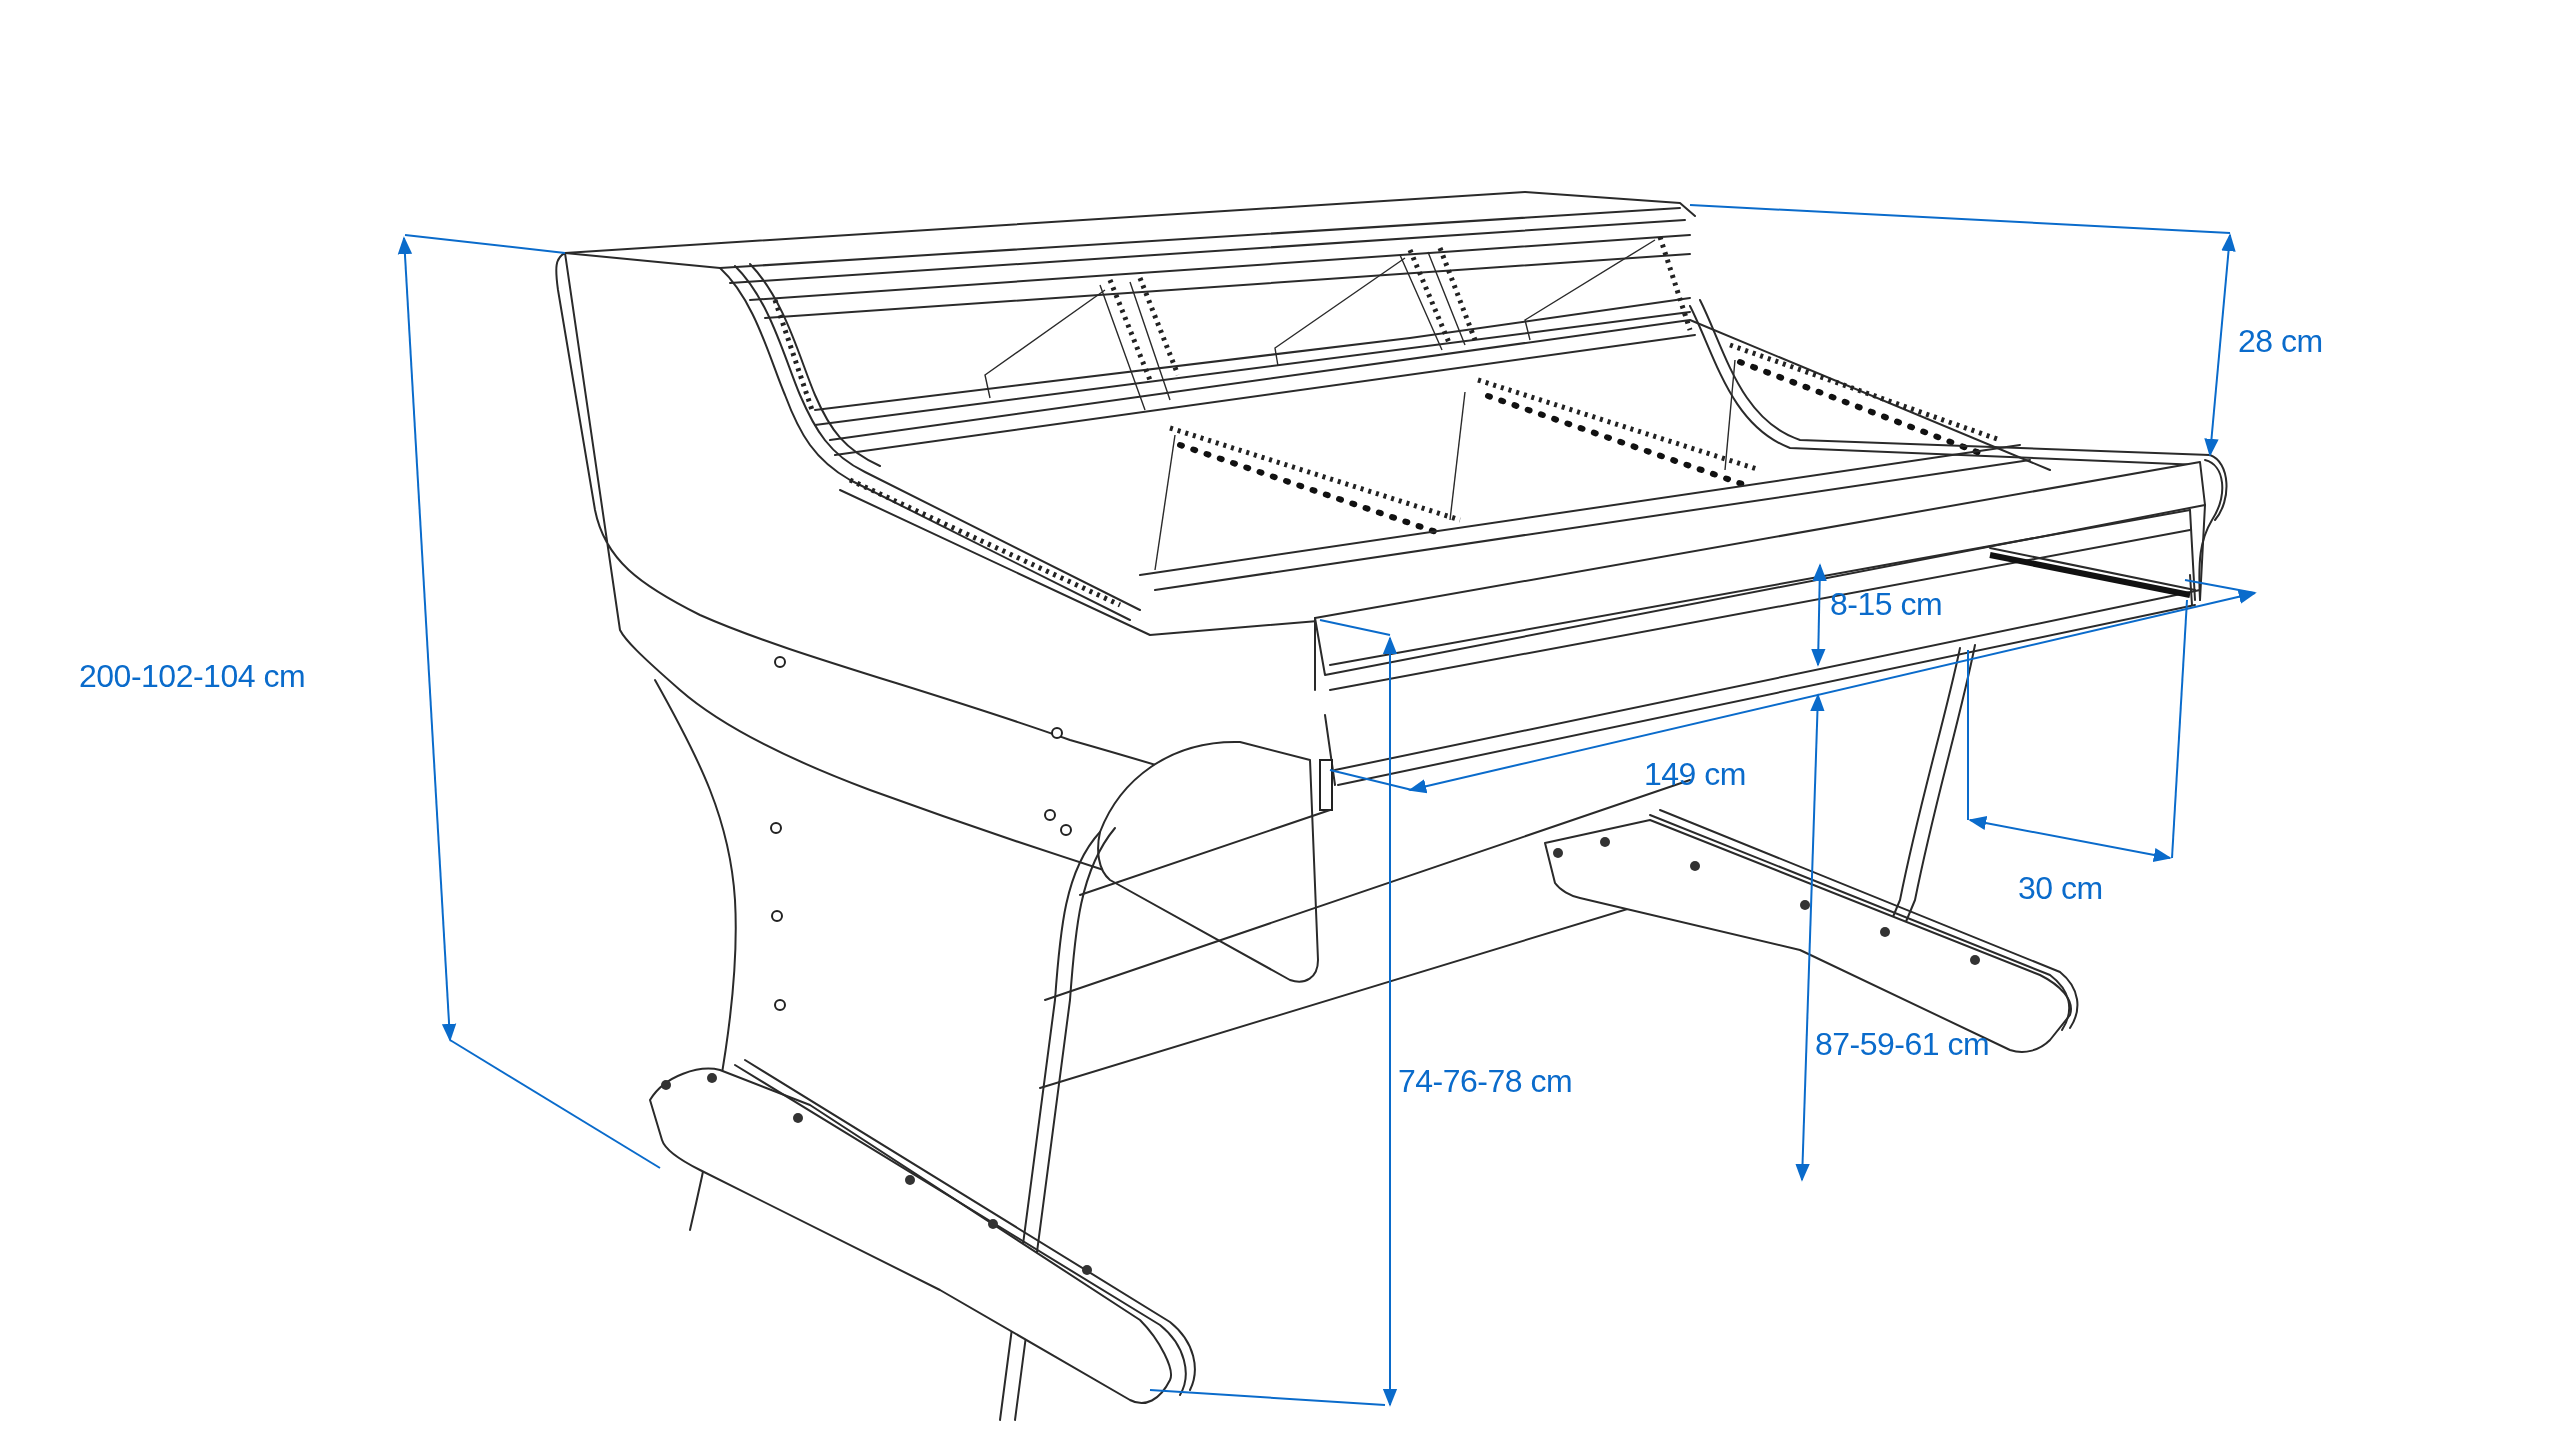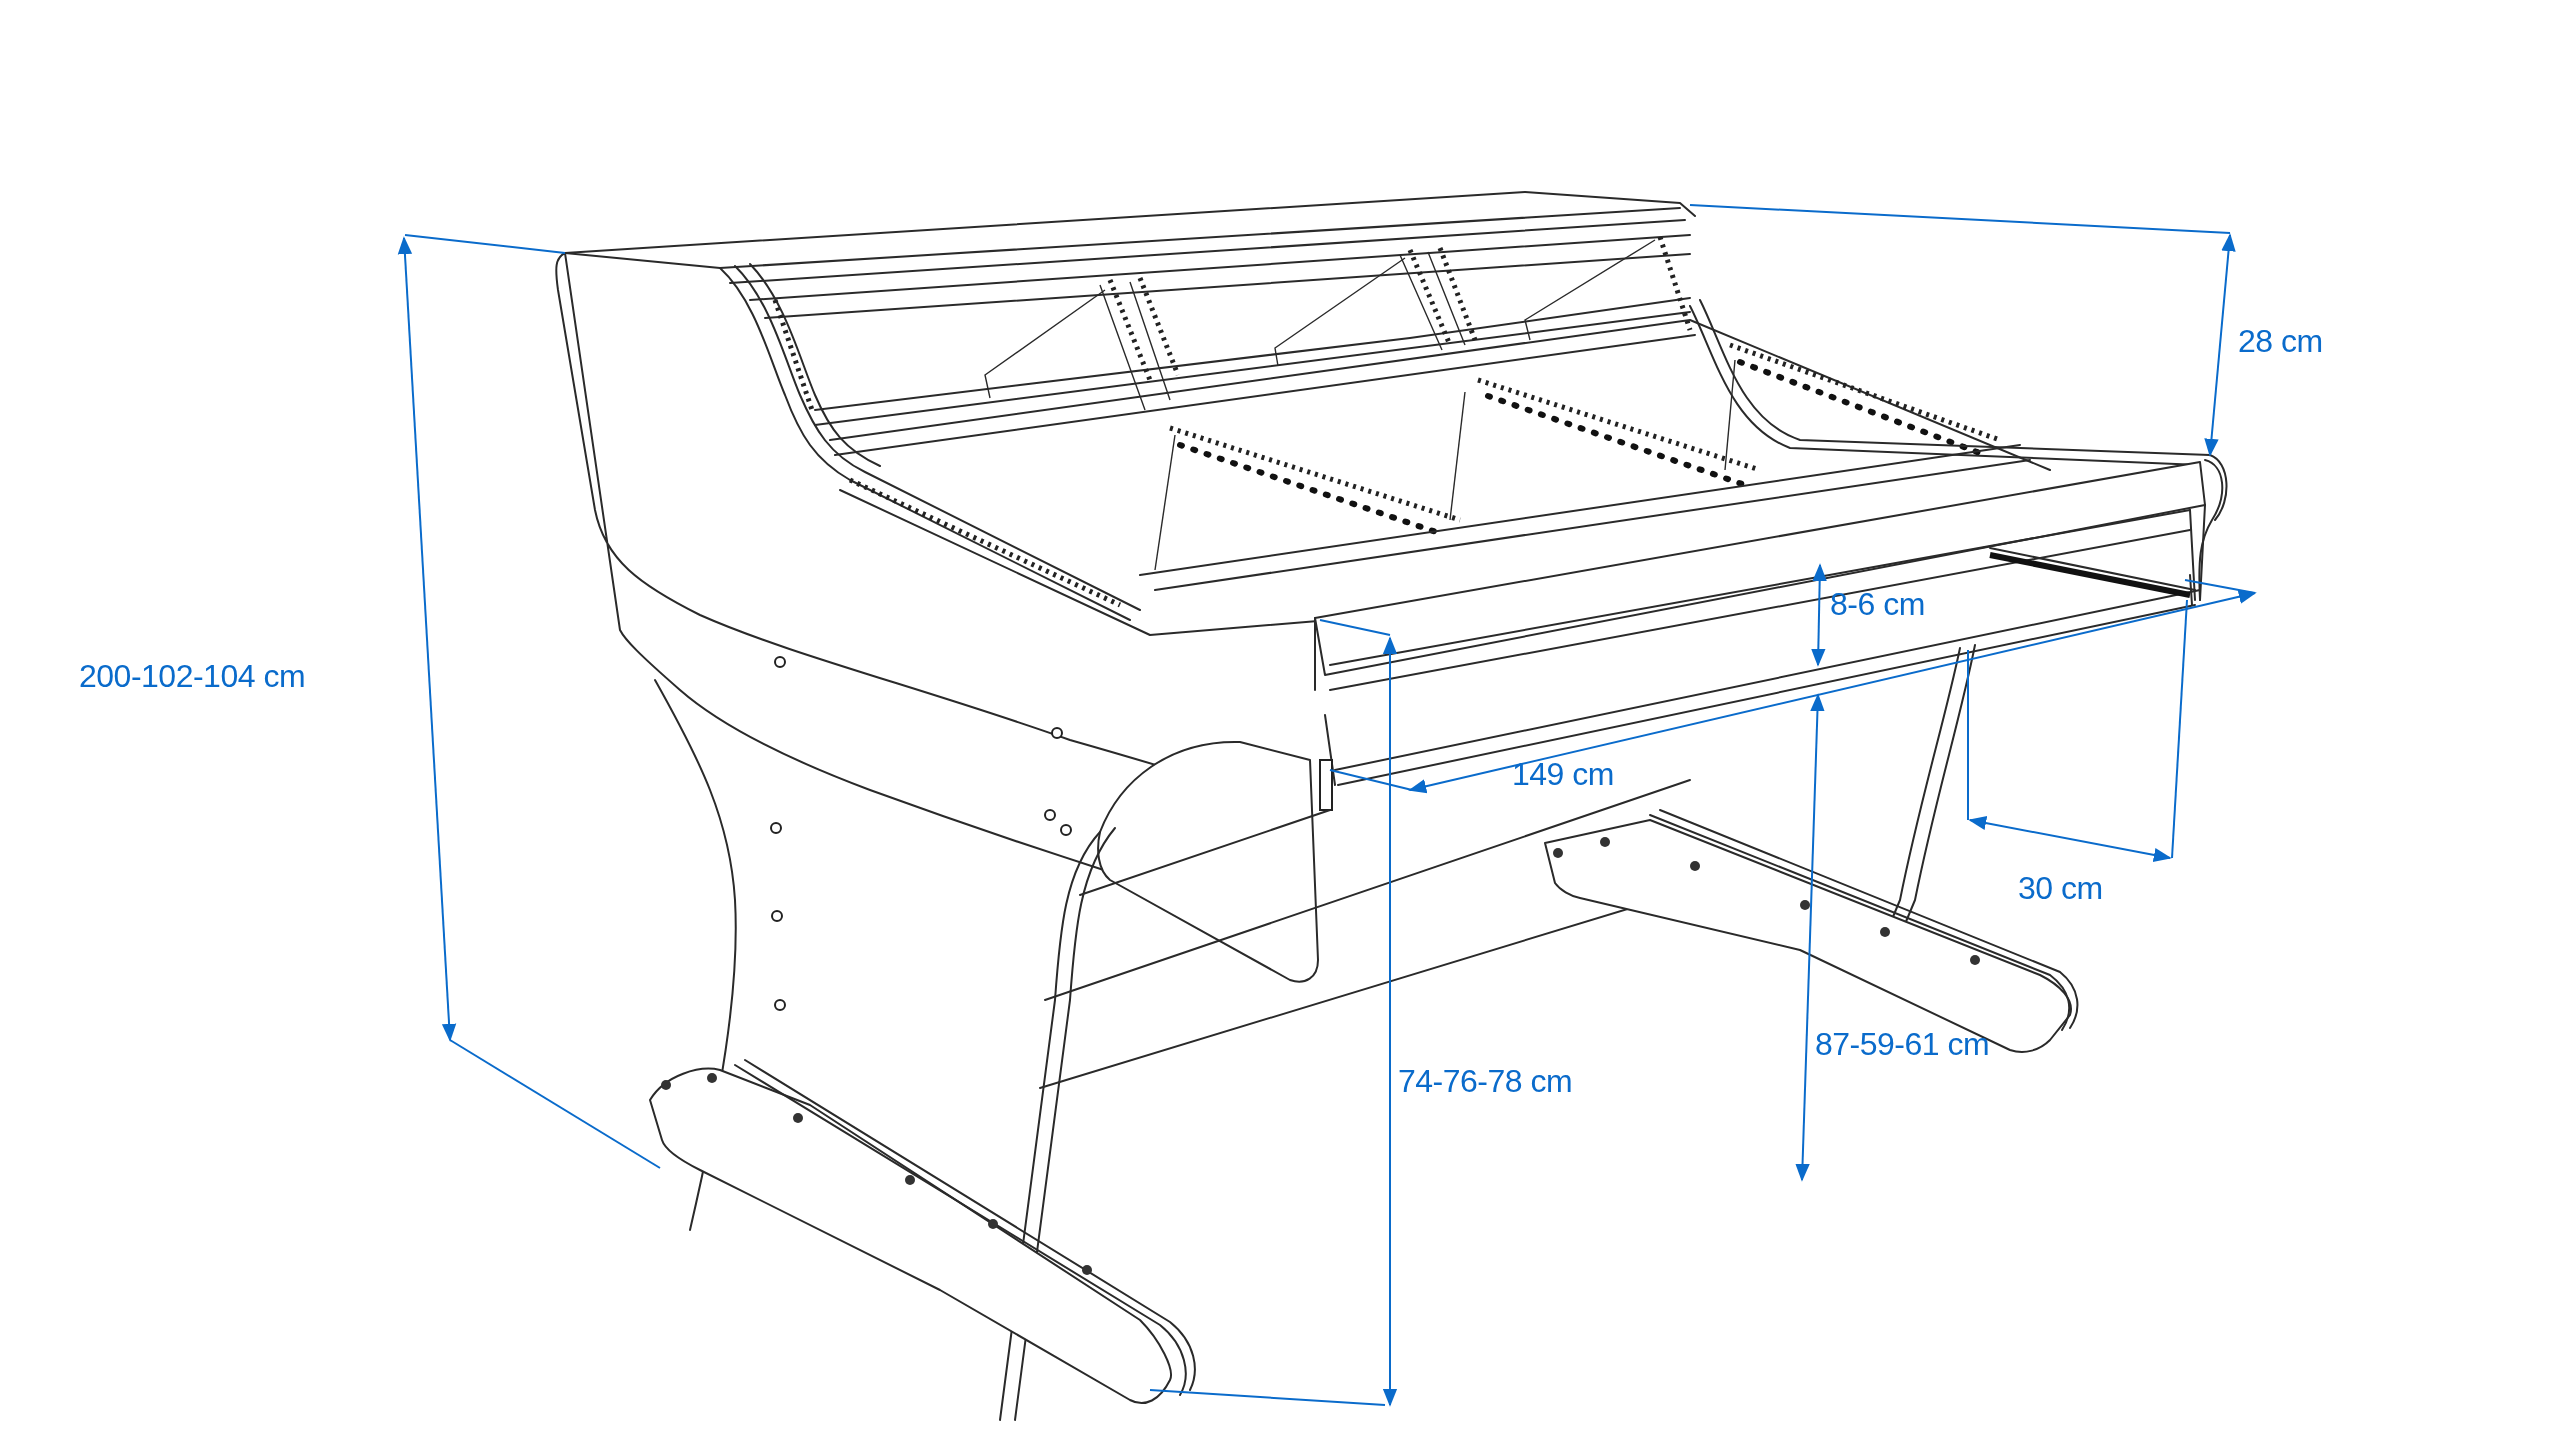--- a/index.html
+++ b/index.html
@@ -197,17 +197,17 @@
     <path class="dim" d="M2185,580 L2255,593"></path>
 
     <path class="dim" d="M1968,650 L1968,820"></path>
     <path class="dim" d="M2187,600 L2172,858"></path>
     <path class="dim" d="M1970,820 L2170,858" marker-start="url(#ah)" marker-end="url(#ah)"></path>
   </g>
 </svg>
 
 <div class="label" style="left:79px; top:660px;">200-102-104 cm</div>
 <div class="label" style="left:2238px; top:325px;">28 cm</div>
-<div class="label" style="left:1830px; top:588px;">8-6 cm</div>
-<div class="label" style="left:1512px; top:758px;text-align:center;">149 cm</div>
+<div class="label" style="left:1830px; top:588px;">8-15 cm</div>
+<div class="label" style="left:1644px; top:758px;text-align:center;">149 cm</div>
 <div class="label" style="left:1998px; top:872px;margin-left:20px;">30 cm</div>
 <div class="label" style="left:1398px; top:1065px;text-align:right;">74-76-78 cm</div>
 <div class="label" style="left:1815px; top:1028px;">87-59-61 cm</div>
 
 </body></html>

